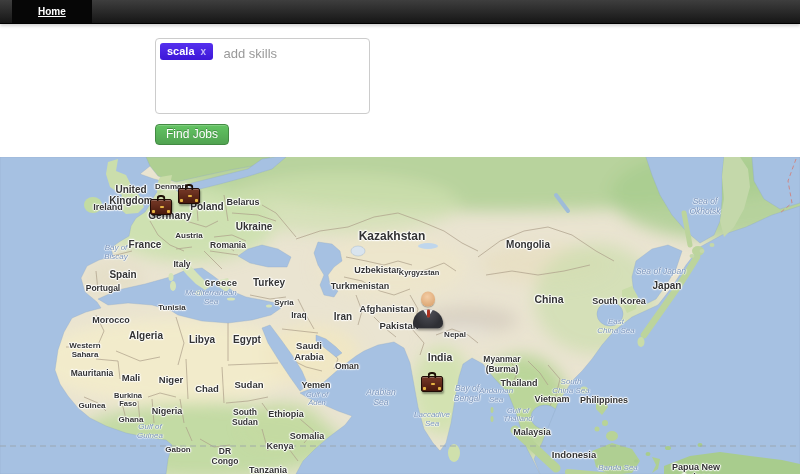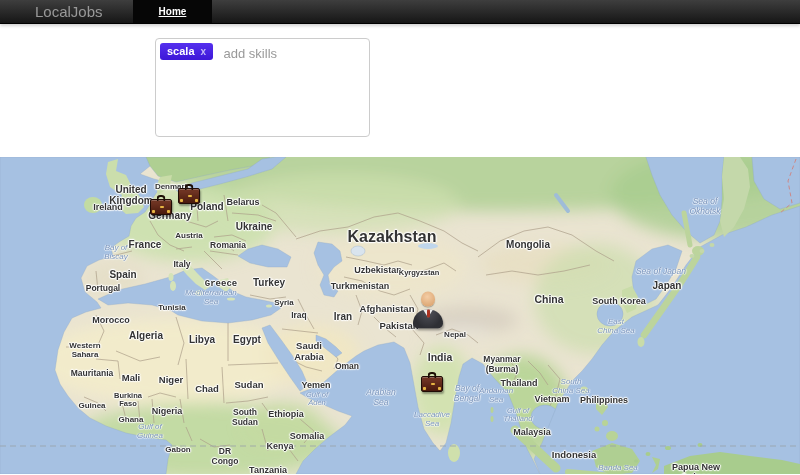--- a/index.html
+++ b/index.html
@@ -7,21 +7,21 @@
 
   
   .navbar { height:24px; background:linear-gradient(#3e3e3e,#161616); border-bottom:1px solid #000;
             box-shadow:0 2px 3px rgba(0,0,0,.18); display:flex; align-items:stretch; position:relative; z-index:50; }
   .brand  { color:#999; font-size:15px; line-height:23px; padding:0 18px 0 35px; }
   .nav-item.active { background:#060606; color:#fff; font-size:10px; font-weight:bold;
             line-height:23px; padding:0 26px; margin-left:12px; cursor:pointer;text-decoration:underline; }
 
   
   .content { height:133px; background:#fff; padding:14px 0 0 155px; }
-  .tagbox { width:215px; height:99px; border:1px solid #ccc; border-radius:4px; background:#fff;
+  .tagbox { width:215px; height:76px; border:1px solid #ccc; border-radius:4px; background:#fff;
             padding:4px; cursor:text; }
   .tag { display:inline-block; background:linear-gradient(#5530ee,#3d17d8); color:#fff; font-size:11px;
          font-weight:bold; border-radius:3px; padding:2px 7px 3px 7px; vertical-align:top; }
   .tag .x { color:#c3b8f7; font-size:10px; font-weight:bold; margin-left:6px; cursor:pointer; }
   .tagbox input { border:none; outline:none; font-size:13px; color:#555; width:130px; margin:3px 0 0 6px;
          font-family:"Liberation Sans",sans-serif; background:transparent; }
   .tagbox input::placeholder { color:#999; }
   .btn-find { display:inline-block; margin-top:10px; background:linear-gradient(#62c462,#51a351);
          border:1px solid #438a43; border-radius:4px; color:#fff; font-size:12px; padding:2px 10px 3px 10px;
          text-shadow:0 -1px 0 rgba(0,0,0,.25); box-shadow:inset 0 1px 0 rgba(255,255,255,.2); cursor:pointer; }
@@ -52,29 +52,29 @@
   .marker.person .p-head { position:absolute; top:0; left:9px; width:14px; height:15px; border-radius:50% 50% 45% 45%;
          background:radial-gradient(circle at 45% 35%, #f4cda5, #d69c66); box-shadow:0 1px 1px rgba(0,0,0,.3); }
   .marker.person .p-shirt { position:absolute; top:18px; left:11px; width:0; height:0;
          border-left:5px solid transparent; border-right:5px solid transparent; border-top:8px solid #ededed; }
   .marker.person .p-tie { position:absolute; top:18px; left:14.5px; width:3px; height:8px; background:#a32; border-radius:1px; }
 </style>
 </head>
 <body>
 
 <div class="navbar">
-  <span class="brand">LocalJobs</span>
   <span class="nav-item active">Home</span>
 </div>
 
 <div class="content">
   <div class="tagbox">
     <span class="tag"><span>scala</span><span class="x">x</span></span>
     <input type="text" placeholder="add skills" style="">
   </div>
+  <div class="btn-find">Find Jobs</div>
 </div>
 
 <div class="map" id="map">
   <svg width="800" height="317" viewBox="0 158 800 317">
     <defs>
         <filter id="b8" x="-50%" y="-50%" width="200%" height="200%">
           <feGaussianBlur stdDeviation="8"></feGaussianBlur>
         </filter>
       </defs>
 
@@ -211,21 +211,21 @@
       <span class="map-label country" style="left: 225px; top: 300px; font-size: 8.5px;">DR
 Congo</span>
       <span class="map-label country" style="left: 286px; top: 257px; font-size: 9px;">Ethiopia</span>
       <span class="map-label country" style="left: 307px; top: 279px; font-size: 9px;">Somalia</span>
       <span class="map-label country" style="left: 280px; top: 289px; font-size: 9px;">Kenya</span>
       <span class="map-label country" style="left: 268px; top: 313px; font-size: 9px;">Tanzania</span>
       <span class="map-label country" style="left: 316px; top: 228px; font-size: 9px;">Yemen</span>
       <span class="map-label country" style="left: 309px; top: 195px; font-size: 9.5px;">Saudi
 Arabia</span>
       <span class="map-label country" style="left: 347px; top: 210px; font-size: 8.5px;">Oman</span>
-      <span class="map-label country" style="left: 392px; top: 80px; font-size: 16px;">Kazakhstan</span>
+      <span class="map-label country" style="left: 392px; top: 80px; font-size: 12px;">Kazakhstan</span>
       <span class="map-label country" style="left: 378px; top: 113px; font-size: 9px;">Uzbekistan</span>
       <span class="map-label country" style="left: 419px; top: 116px; font-size: 7.5px;">Kyrgyzstan</span>
       <span class="map-label country" style="left: 360px; top: 129px; font-size: 9px;">Turkmenistan</span>
       <span class="map-label country" style="left: 387px; top: 152px; font-size: 9.5px;">Afghanistan</span>
       <span class="map-label country" style="left: 399px; top: 169px; font-size: 9.5px;">Pakistan</span>
       <span class="map-label country" style="left: 455px; top: 178px; font-size: 8px;">Nepal</span>
       <span class="map-label country" style="left: 440px; top: 201px; font-size: 10.5px;">India</span>
       <span class="map-label country" style="left: 502px; top: 208px; font-size: 8.5px;">Myanmar
 (Burma)</span>
       <span class="map-label country" style="left: 519px; top: 226px; font-size: 9px;">Thailand</span>

